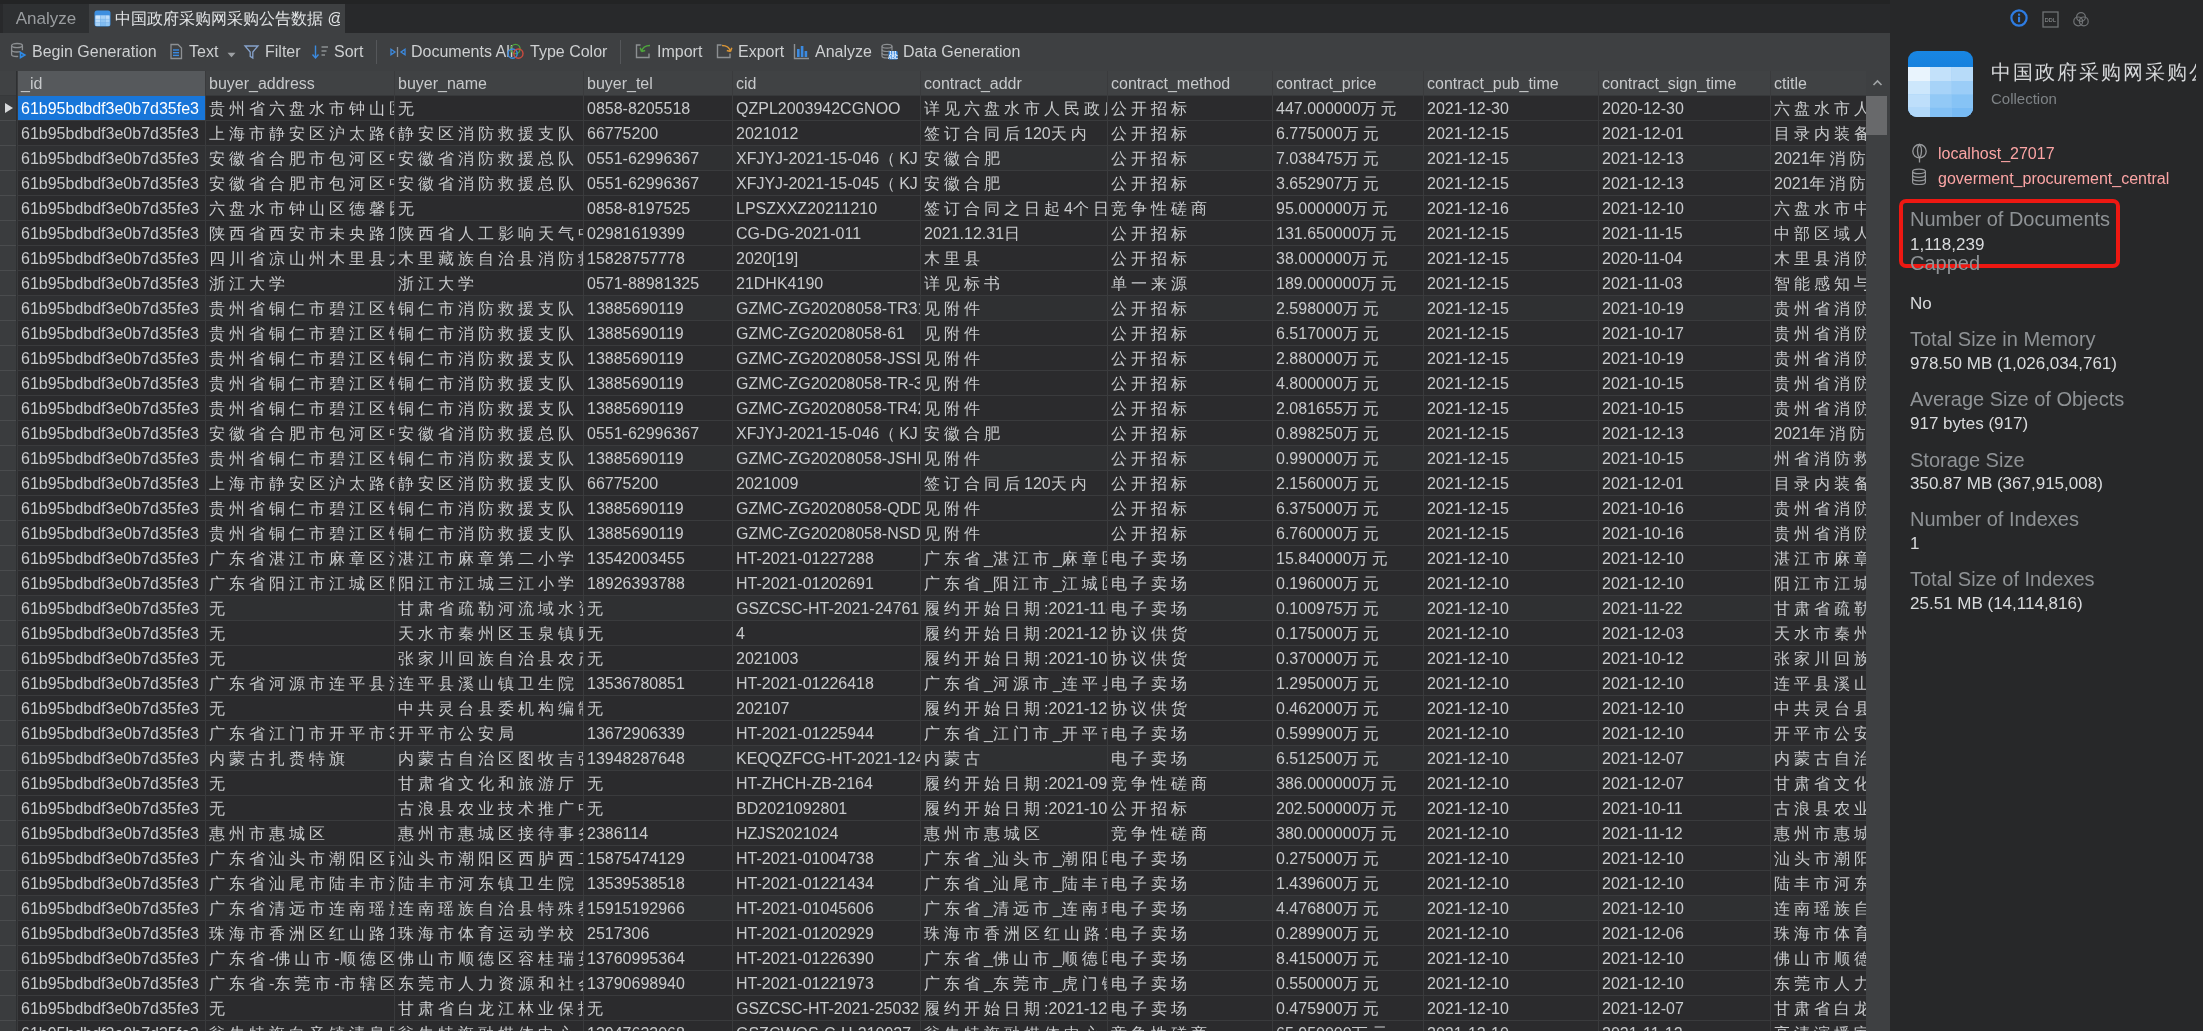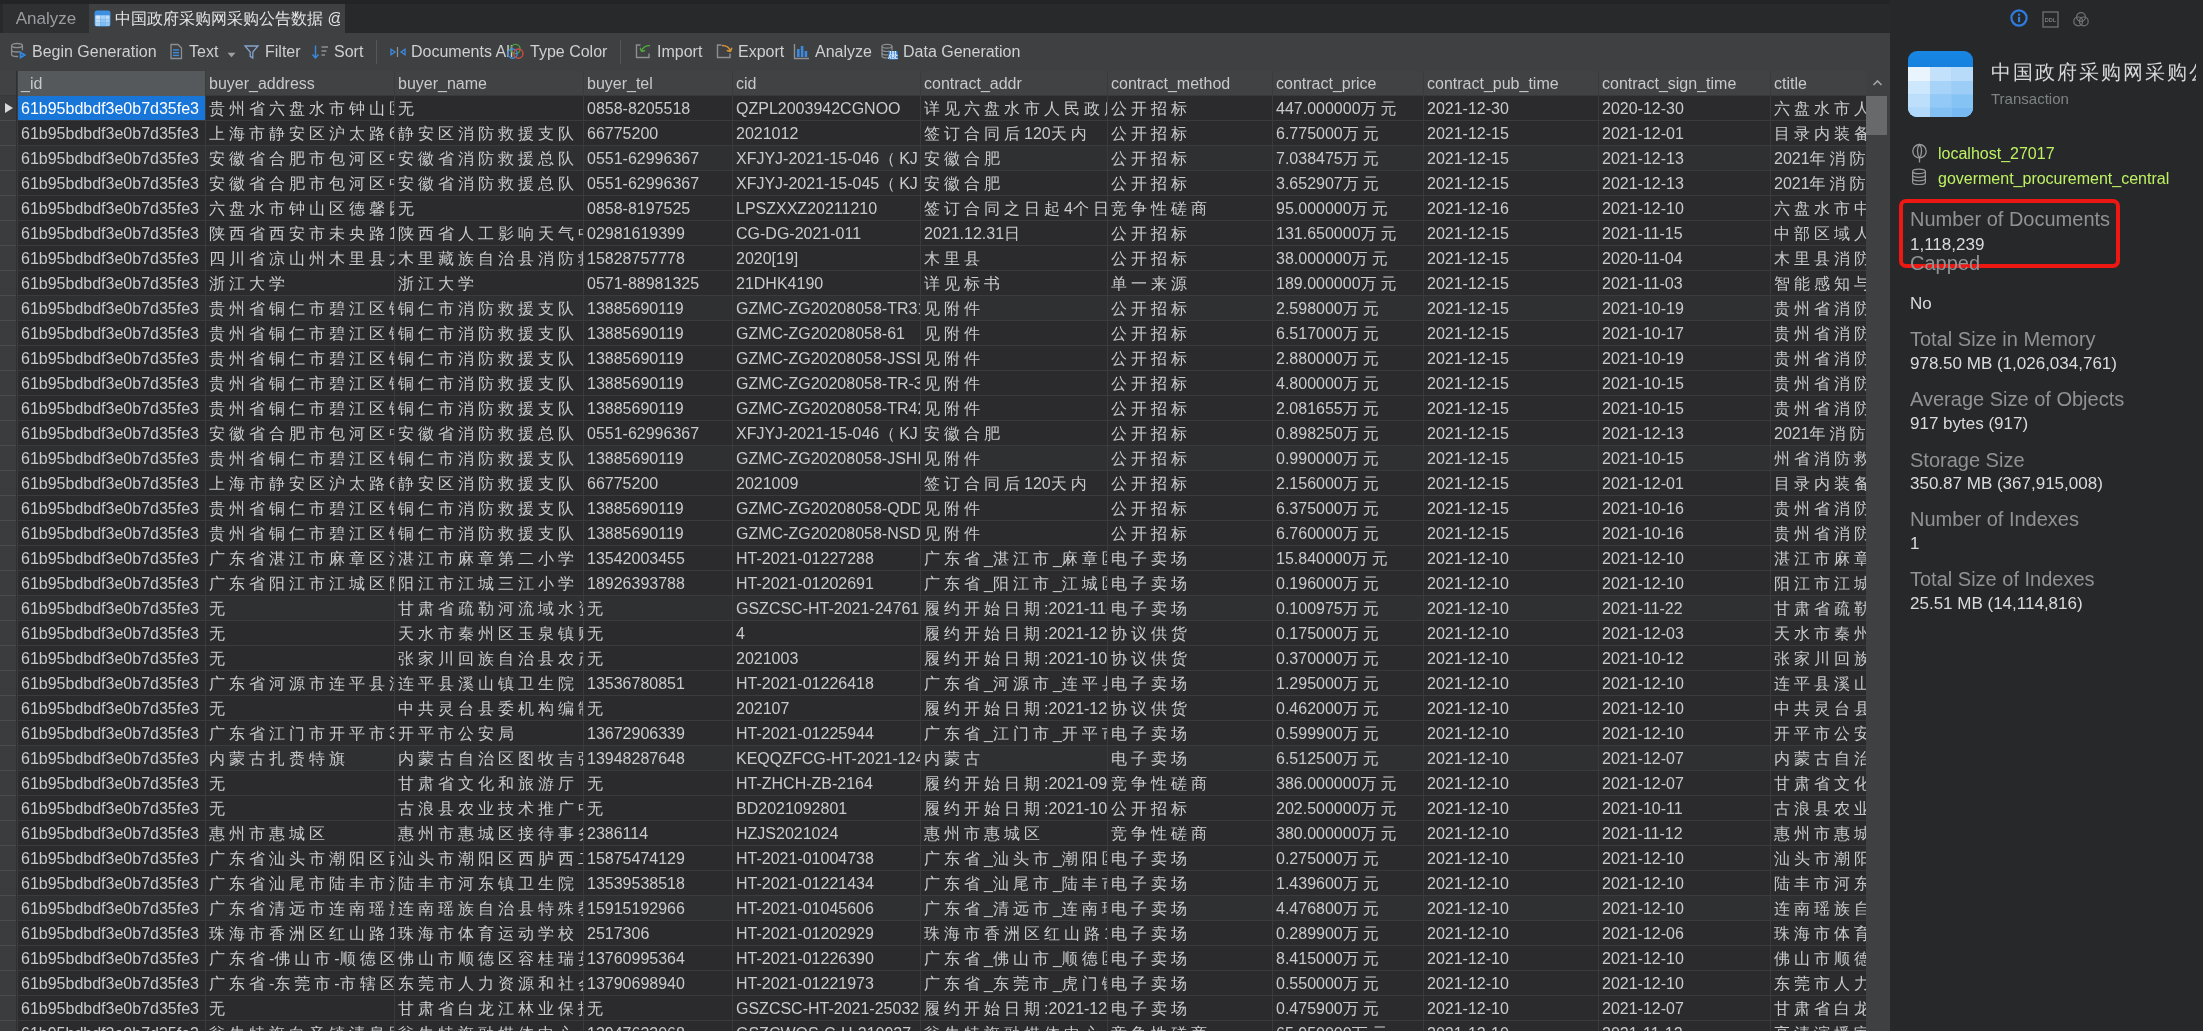--- a/index.html
+++ b/index.html
@@ -37,21 +37,21 @@
 #vscroll{position:absolute;left:1866px;top:71px;width:24px;height:960px;background:#3e4042}
 #vscroll .up{position:absolute;left:3px;top:4px;width:17px;height:17px;color:#a9acae;font-size:13px;line-height:17px;text-align:center}
 #vscroll .thumb{position:absolute;left:0;top:25px;width:21px;height:39px;background:#68696b}
 
 #sidebar{position:absolute;left:1890px;top:0;width:313px;height:1031px;background:#272829}
 .kv-l{position:absolute;left:20px;font-size:20px;color:#8f9396;white-space:nowrap}
 .kv-v{position:absolute;left:20px;font-size:17px;color:#d9dbdd;white-space:nowrap}
 #redbox{position:absolute;left:9px;top:199px;width:221px;height:69px;border:4px solid #ee1812;border-radius:7px}
 #coll-title{position:absolute;left:101px;top:59px;width:205px;font-size:20px;color:#d6d8da;white-space:nowrap;overflow:hidden}
 #coll-sub{position:absolute;left:101px;top:90px;font-size:15px;color:#7e8386}
-.srow{position:absolute;font-size:16px;color:#bef264;white-space:nowrap}
+.srow{position:absolute;font-size:16px;color:#fca5a5;white-space:nowrap}
 </style></head>
 <body>
 <div id="tabstrip">
     <div class="topline"></div>
  <div id="tab-objects">Analyze</div>
  <div id="tab-active">
       <svg width="17" height="17" viewBox="0 0 17 17">
         <rect x="0.5" y="0.5" width="16" height="16" rx="2.5" fill="#3d8fe0"></rect>
         <rect x="1" y="5" width="15" height="11" rx="1.8" fill="#fff" opacity="0.25"></rect>
         <g fill="#cfe6fb">
@@ -749,21 +749,21 @@
           <rect x="43.5" y="30" width="21.5" height="13.4" fill="#9bcdf7"></rect>
           <rect x="0" y="43.4" width="22" height="13.3" fill="#bedffb"></rect>
           <rect x="22" y="43.4" width="21.5" height="13.3" fill="#92c9f6"></rect>
           <rect x="43.5" y="43.4" width="21.5" height="13.3" fill="#86c3f5"></rect>
           <path d="M0 56.7 h22 v9.3 h-13 a9 9 0 0 1 -9 -9 z" fill="#b2d9fa"></path>
           <rect x="22" y="56.7" width="21.5" height="9.3" fill="#83c1f5"></rect>
           <path d="M43.5 56.7 h21.5 v0.3 a9 9 0 0 1 -9 9 h-12.5 z" fill="#78bbf4"></path>
         </g>
       </svg></div>
  <div id="coll-title"><i class="c">中国政府采购网采购公告</i>...</div>
- <div id="coll-sub">Transaction</div>
+ <div id="coll-sub">Collection</div>
  <div style="position:absolute;left:22px;top:143px"><svg width="15" height="21" viewBox="0 0 15 21">
         <g fill="none" stroke="#97999c" stroke-width="1.3">
           <circle cx="7.5" cy="8.2" r="6.7"></circle>
           <path d="M7.5 1.5 C4.8 4.5 4.8 11.5 7.5 14.9 C10.2 11.5 10.2 4.5 7.5 1.5 Z"></path>
           <path d="M7.5 14.9 V19.5"></path>
         </g>
       </svg></div>
  <div class="srow" style="left:48px;top:145px">localhost_27017</div>
  <div style="position:absolute;left:21px;top:168px"><svg width="16" height="18" viewBox="0 0 16 18">
         <g fill="none" stroke="#97999c" stroke-width="1.2">

